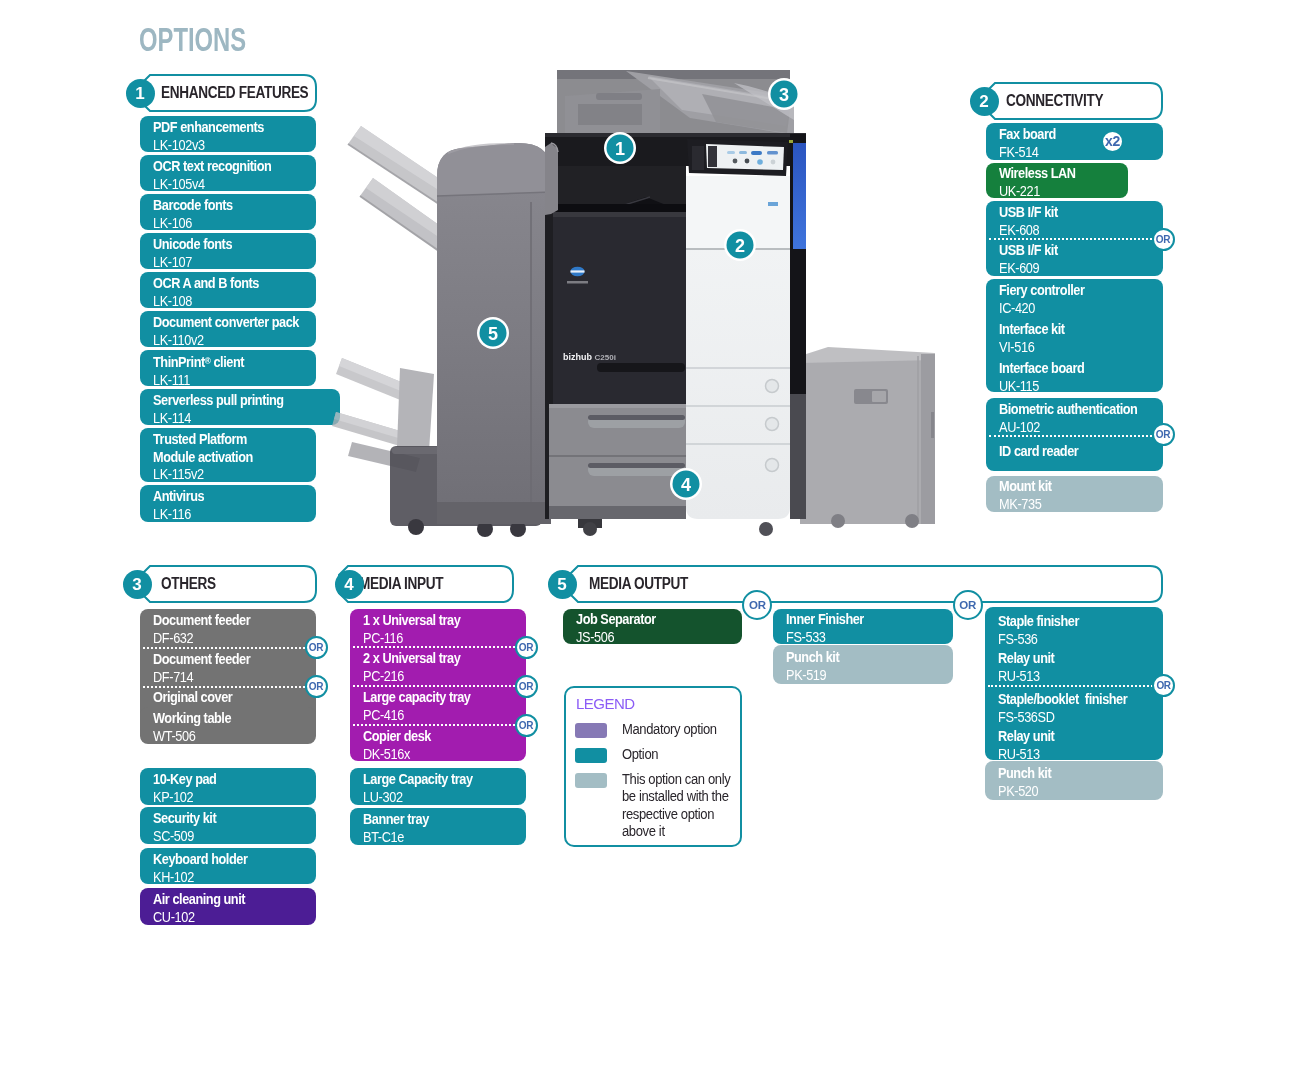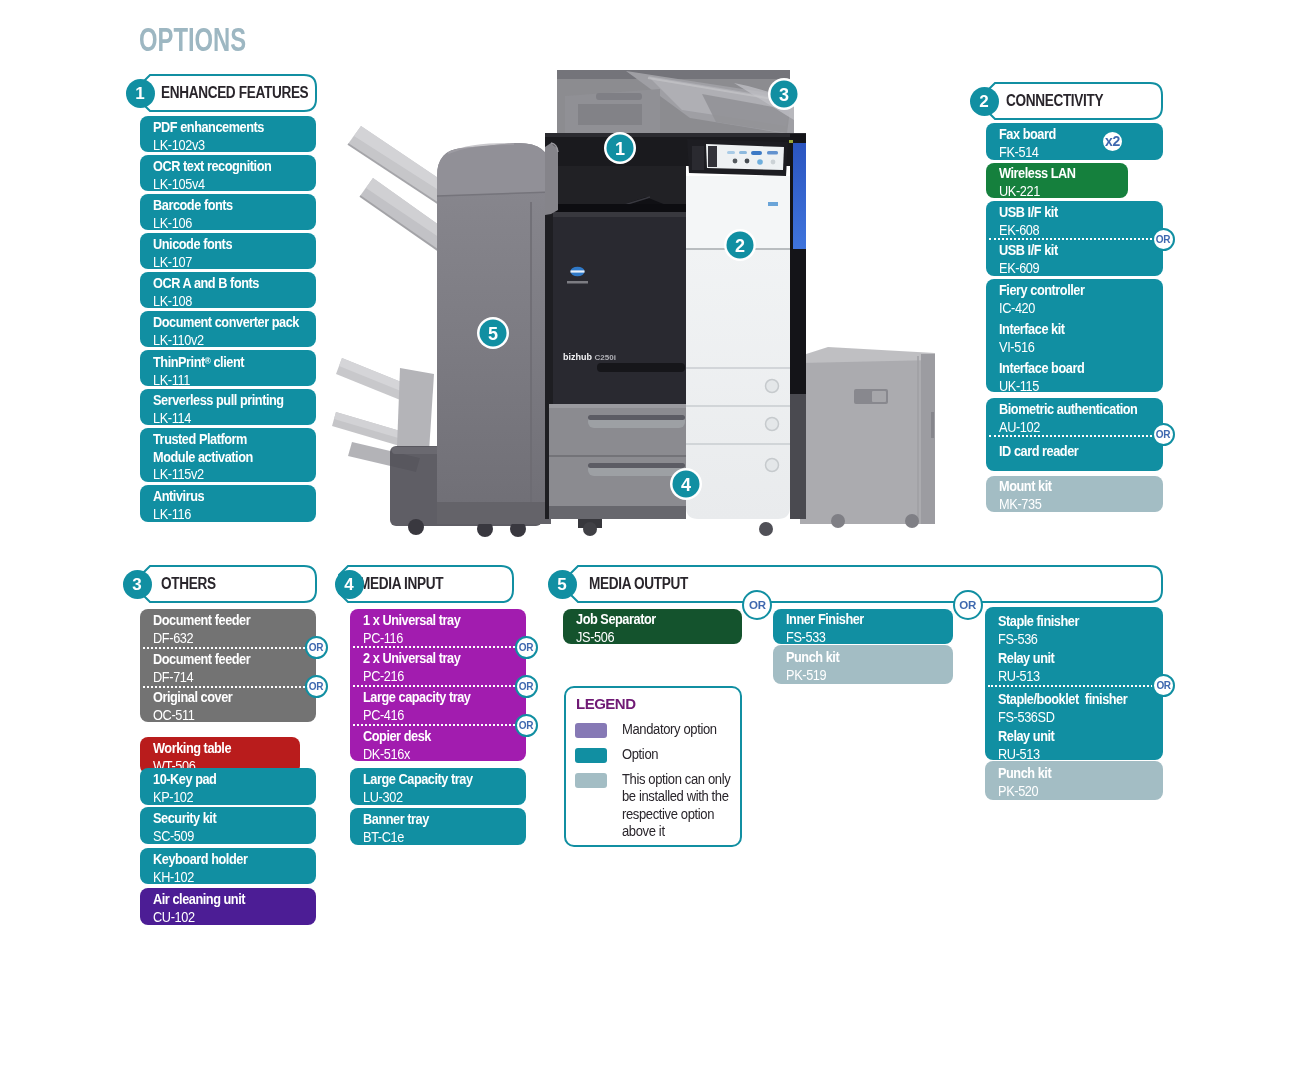--- a/index.html
+++ b/index.html
@@ -36,21 +36,21 @@
   </div>
 
 <div class="bx" style="left:140px;top:311px;width:176px;height:36px;background:#118fa2">
     <div class="e" style="top:3px"><b>Document converter pack</b><br>LK-110v2</div>
   </div>
 
 <div class="bx" style="left:140px;top:350px;width:176px;height:36px;background:#118fa2">
     <div class="e" style="top:3px"><b>ThinPrint<span style="font-size:9px;vertical-align:3px">®</span> client</b><br>LK-111</div>
   </div>
 
-<div class="bx" style="left:140px;top:389px;width:176px;height:36px;background:#118fa2">
+<div class="bx" style="left:140px;top:389px;width:200px;height:36px;background:#118fa2">
     <div class="e" style="top:3px"><b>Serverless pull printing</b><br>LK-114</div>
   </div>
 
 <div class="bx" style="left:140px;top:428px;width:176px;height:54px;background:#118fa2">
     <div class="e" style="top:3px"><b>Trusted Platform<br>Module activation</b><br>LK-115v2</div>
   </div>
 
 <div class="bx" style="left:140px;top:485px;width:176px;height:36.5px;background:#118fa2">
     <div class="e" style="top:3px"><b>Antivirus</b><br>LK-116</div>
   </div>
@@ -106,21 +106,21 @@
     <div class="e" style="top:42px"><b>Document feeder</b><br>DF-714</div>
     <div class="e" style="top:80px"><b>Original cover</b><br>OC-511</div>
     <div class="dl" style="top:38px"></div>
     <div class="dl" style="top:77px"></div>
   </div>
 
 <div class="or" style="left:304.5px;top:635.5px;width:19px;height:19px;line-height:19px;font-size:10px">OR</div>
 
 <div class="or" style="left:304.5px;top:674.5px;width:19px;height:19px;line-height:19px;font-size:10px">OR</div>
 
-<div class="bx" style="left:140px;top:737px;width:160px;height:37px;background:#b91c1c">
+<div class="bx" style="left:140px;top:707px;width:176px;height:37px;background:#737373">
     <div class="e" style="top:3px"><b>Working table</b><br>WT-506</div>
   </div>
 
 <div class="bx" style="left:140px;top:768px;width:176px;height:37px;background:#118fa2">
     <div class="e" style="top:3px"><b>10-Key pad</b><br>KP-102</div>
   </div>
 
 <div class="bx" style="left:140px;top:807px;width:176px;height:37px;background:#118fa2">
     <div class="e" style="top:3px"><b>Security kit</b><br>SC-509</div>
   </div>
@@ -191,21 +191,21 @@
     <div class="dl" style="top:78px"></div>
   </div>
 
 <div class="or" style="left:1152.1px;top:673.9px;width:19px;height:19px;line-height:19px;font-size:10px">OR</div>
 
 <div class="bx" style="left:985px;top:761px;width:178px;height:39.4px;background:#a3bdc4">
     <div class="e" style="top:4px"><b>Punch kit</b><br>PK-520</div>
   </div>
 
 <div style="position:absolute;left:564px;top:686px;width:178px;height:161px;border:2px solid #118fa2;border-radius:10px;background:#fff;box-sizing:border-box"></div>
-<div style="position:absolute;left:576px;top:695px;font-size:15px;font-weight:bold;letter-spacing:-0.5px;color:#701a75">LEGEND</div>
+<div style="position:absolute;left:576px;top:695px;font-size:15px;font-weight:normal;letter-spacing:-0.5px;color:#8b5cf6">LEGEND</div>
 <div style="position:absolute;left:575px;top:723px;width:32px;height:15px;border-radius:3px;background:#8679b5"></div>
 <div style="position:absolute;left:575px;top:748px;width:32px;height:15px;border-radius:3px;background:#118fa2"></div>
 <div style="position:absolute;left:575px;top:773px;width:32px;height:15px;border-radius:3px;background:#a3bdc4"></div>
 <div style="position:absolute;left:622px;color:#29252b;font-size:14px;letter-spacing:-0.4px;line-height:17.3px;transform:scaleX(0.93);transform-origin:0 0;width:140px;top:721px">Mandatory option</div>
 <div style="position:absolute;left:622px;color:#29252b;font-size:14px;letter-spacing:-0.4px;line-height:17.3px;transform:scaleX(0.93);transform-origin:0 0;width:140px;top:746px">Option</div>
 <div style="position:absolute;left:622px;color:#29252b;font-size:14px;letter-spacing:-0.4px;line-height:17.3px;transform:scaleX(0.93);transform-origin:0 0;width:140px;top:771px">This option can only<br>be installed with the<br>respective option<br>above it</div>
 <svg style="position:absolute;left:330px;top:60px" width="640" height="490" viewBox="330 60 640 490">
 <defs>
 <linearGradient id="tow" x1="0" y1="0" x2="0" y2="1">
 <stop offset="0" stop-color="#8a8990"></stop>

